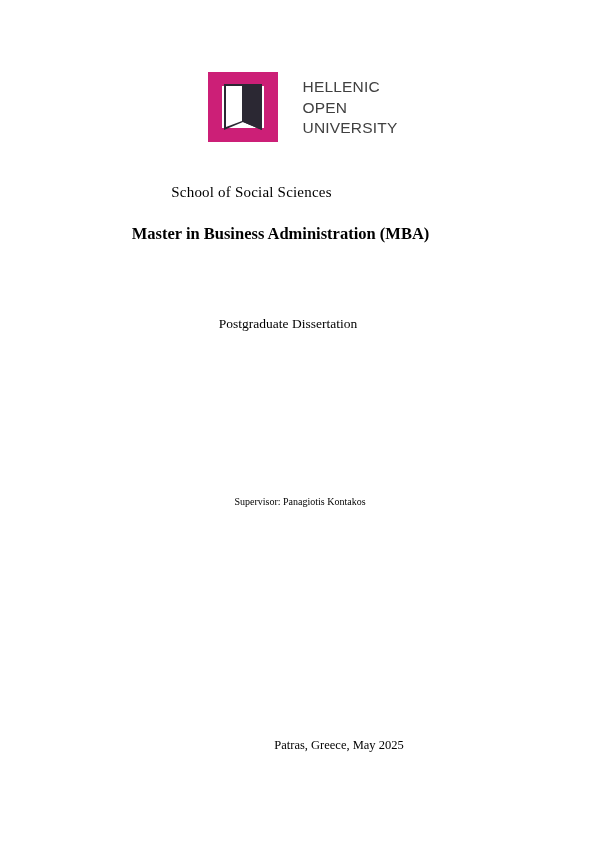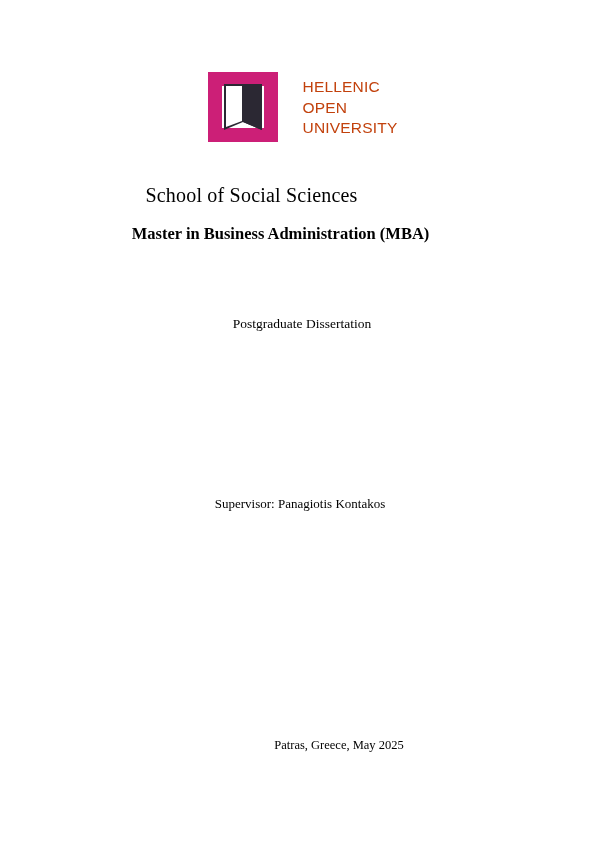--- a/index.html
+++ b/index.html
@@ -42,49 +42,49 @@
     width: 86px;
     height: 82px;
     flex: 0 0 auto;
   }
   .logo-mark svg { display: block; }
   .logo-text {
     font-family: "Liberation Sans", sans-serif;
     font-size: 15.5px;
     line-height: 1.32;
     letter-spacing: 0.2px;
-    color: #c2410c;
+    color: #404040;
     font-weight: 400;
     padding-top: 2px;
   }
   .logo-text div { white-space: nowrap; }
 
   
   .center { text-align: center; }
 
   .school {
     position: absolute;
     top: 184px;
     left: 0;
     width: 503px;
-    font-size: 20px;
+    font-size: 15px;
     letter-spacing: 0.2px;
   }
   .programme {
     position: absolute;
     top: 224px;
     left: 0;
     width: 561px;
     font-size: 16.5px;
     font-weight: bold;
   }
   .doc-type {
     position: absolute;
     top: 316px;
-    left: 14px;
+    left: 0;
     width: 576px;
     font-size: 13.5px;
   }
   .title {
     position: absolute;
     top: 350px;
     left: 50%;
     transform: translateX(-50%);
     width: 460px;
     font-size: 14.5px;
@@ -95,21 +95,21 @@
     top: 439px;
     left: 0;
     width: 600px;
     font-size: 13.5px;
   }
   .supervisor {
     position: absolute;
     top: 496px;
     left: 0;
     width: 600px;
-    font-size: 13px;
+    font-size: 10px;
   }
   .place-date {
     position: absolute;
     top: 738px;
     left: 7px;
     width: 600px;
     font-size: 12.5px;
     padding-left: 32px;
   }
 </style>

